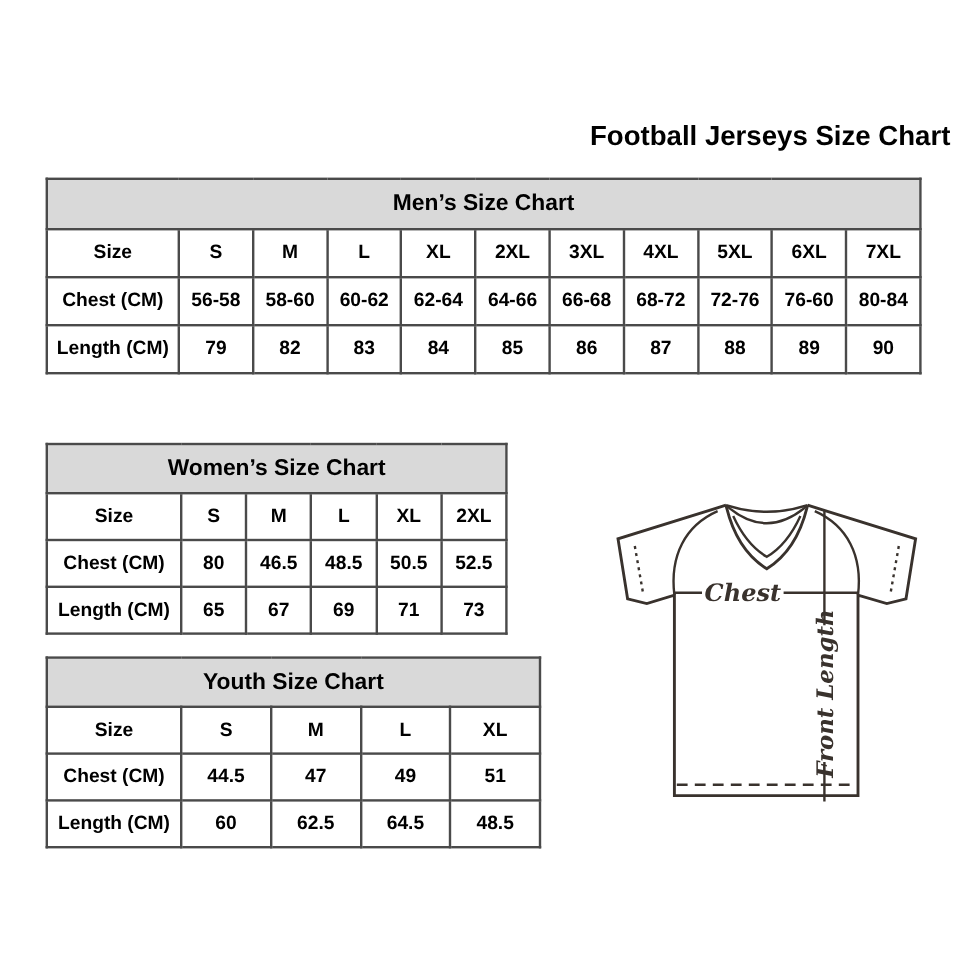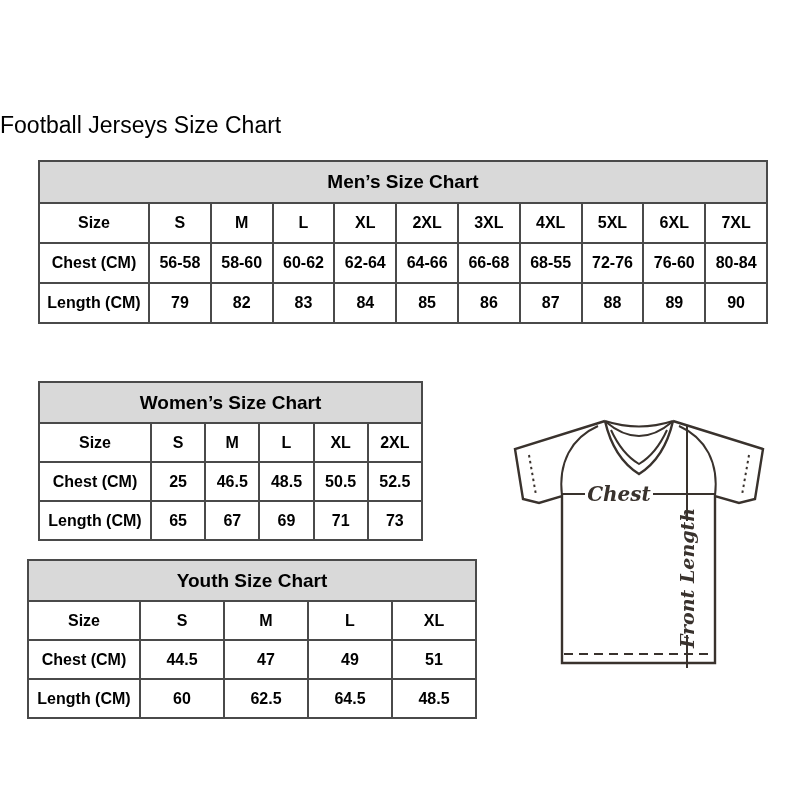--- a/index.html
+++ b/index.html
@@ -2,25 +2,25 @@
 <html style="--page-bg: #ffffff; --text-color: #000000; --header-bg: #d9d9d9; --table-border: #4a4a4a; --jersey-line: #39322d;"><head>
 <meta charset="utf-8">
 <style>
   html,body{margin:0;padding:0;background:#fff;}
   .canvas{
     position:relative;width:800px;height:800px;background:var(--page-bg,#fff);
     font-family:"Liberation Sans",sans-serif;color:var(--text-color,#000);
     overflow:hidden;
   }
   .page-title{
-    position:absolute;top:112px;left:0;width:792px;text-align:left;
-    font-size:23px;font-weight:normal;letter-spacing:0px;
+    position:absolute;top:100px;left:0;width:792px;text-align:right;
+    font-size:23px;font-weight:bold;letter-spacing:0px;
   }
   table.size-table{
-    position:absolute;border-collapse:collapse;table-layout:fixed;background:#fff;margin-top:12px;
+    position:absolute;border-collapse:collapse;table-layout:fixed;background:#fff;
   }
   table.size-table th,table.size-table td{
     border:2px solid var(--table-border,#4a4a4a);
     text-align:center;vertical-align:middle;
     font-weight:bold;font-size:16px;color:var(--text-color,#000);
     padding:0;overflow:hidden;white-space:nowrap;
   }
   table.size-table th.tbl-title{
     background:var(--header-bg,#d9d9d9);font-size:19px;height:40px;
   }
@@ -76,21 +76,21 @@
           <td>7XL</td>
         </tr>
         <tr>
           <td>Chest (CM)</td>
           <td>56-58</td>
           <td>58-60</td>
           <td>60-62</td>
           <td>62-64</td>
           <td>64-66</td>
           <td>66-68</td>
-          <td>68-55</td>
+          <td>68-72</td>
           <td>72-76</td>
           <td>76-60</td>
           <td>80-84</td>
         </tr>
         <tr>
           <td>Length (CM)</td>
           <td>79</td>
           <td>82</td>
           <td>83</td>
           <td>84</td>
@@ -122,38 +122,38 @@
         <tr>
           <td>Size</td>
           <td>S</td>
           <td>M</td>
           <td>L</td>
           <td>XL</td>
           <td>2XL</td>
         </tr>
         <tr>
           <td>Chest (CM)</td>
-          <td>25</td>
+          <td>80</td>
           <td>46.5</td>
           <td>48.5</td>
           <td>50.5</td>
           <td>52.5</td>
         </tr>
         <tr>
           <td>Length (CM)</td>
           <td>65</td>
           <td>67</td>
           <td>69</td>
           <td>71</td>
           <td>73</td>
         </tr>
       </tbody>
   </table>
 
-  <table class="size-table compact" style="left:27px;top:547px;width:450px;padding-left:12px;">
+  <table class="size-table compact" style="left:38px;top:547px;width:413px;padding-left:12px;">
       <colgroup>
         <col style="width: 112px;">
         <col>
         <col>
         <col>
         <col>
       </colgroup>
     <thead>
       <tr>
         <th class="tbl-title" colspan="5">Youth Size Chart</th>

